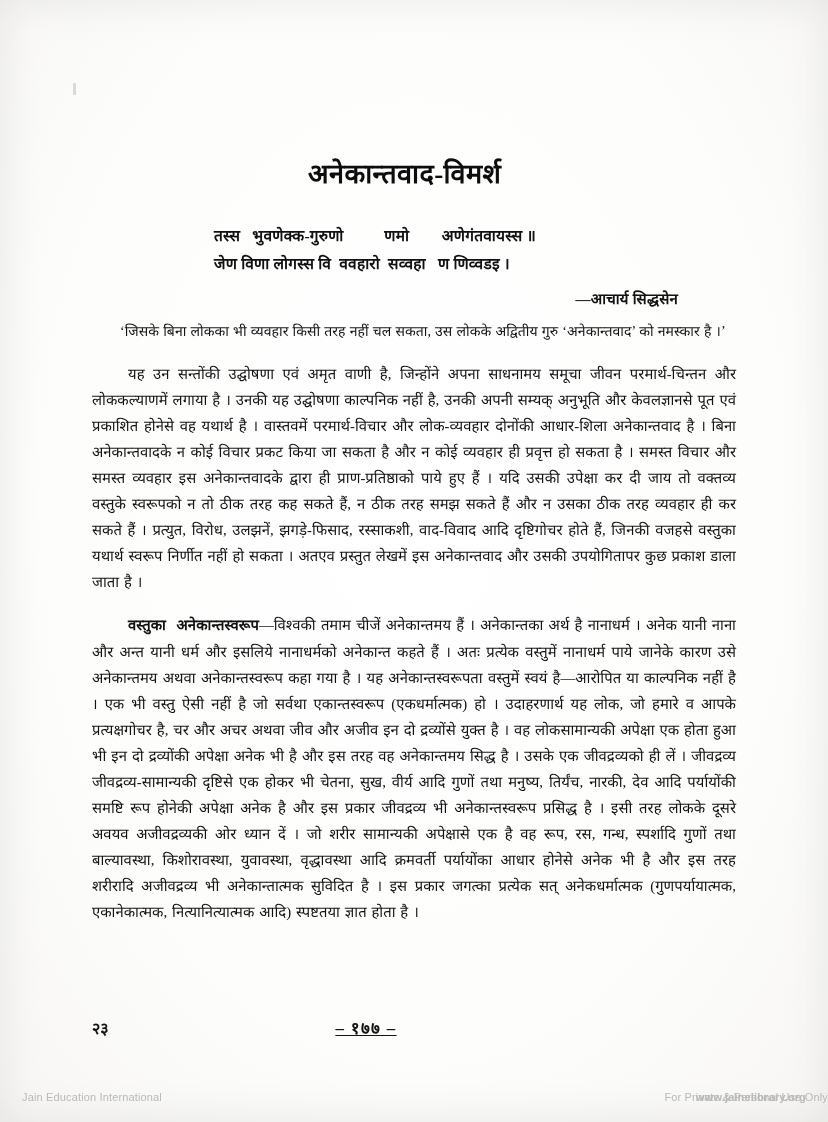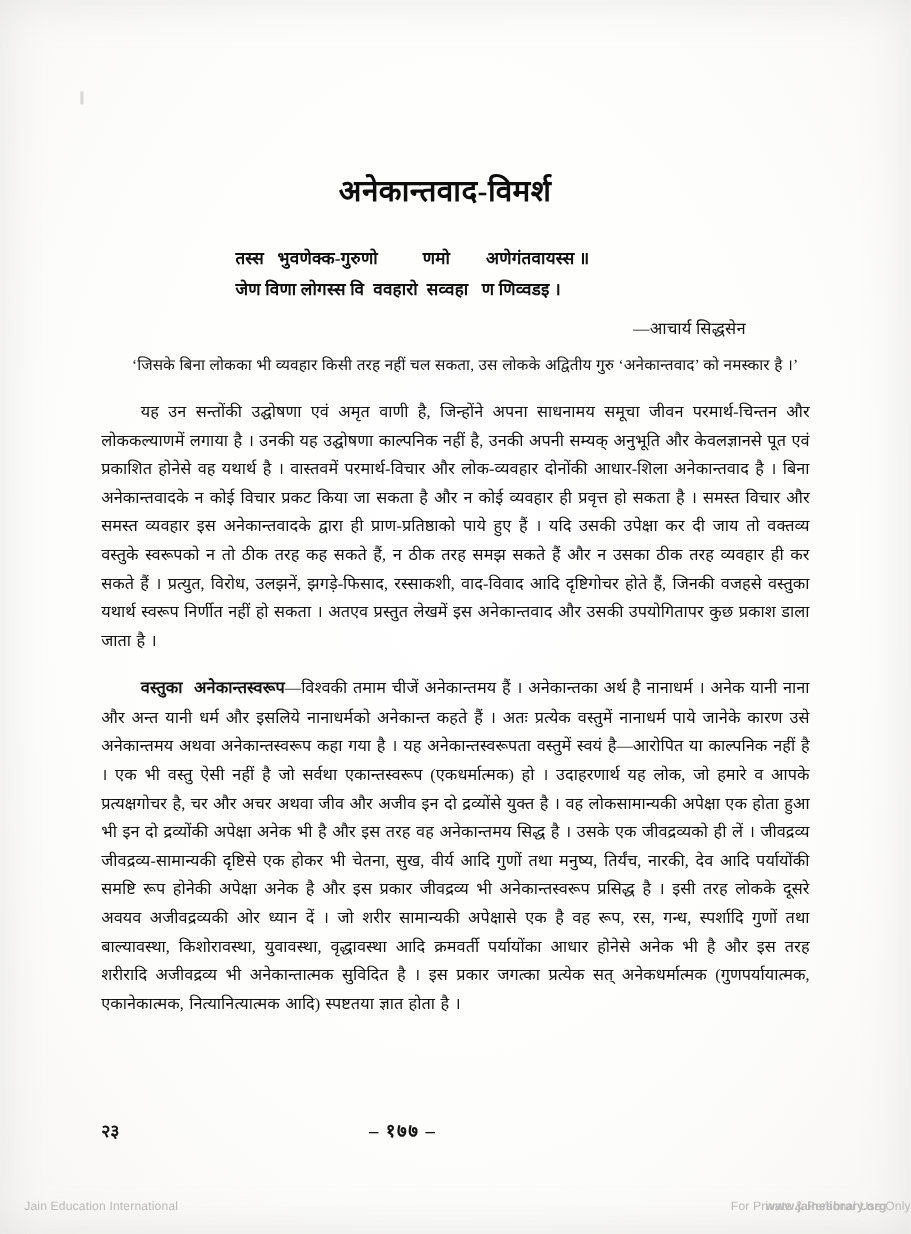--- a/index.html
+++ b/index.html
@@ -80,21 +80,21 @@
   }
   .verse-line {
     white-space: pre;
     display: block;
   }
   .attribution {
     margin-top: 9px;
     text-align: right;
     padding-right: 58px;
     font-size: 15px;
-    font-weight: 400;
+    font-weight: 700;
     color: #111;
     letter-spacing: .2px;
   }
 
   
   .quote-para {
     margin: 13px 0 0 0;
     font-size: 14px;
     line-height: 1.62;
     text-align: justify;
@@ -140,20 +140,21 @@
     width: 210px;
   }
   .folio-center {
     flex: 1;
     text-align: center;
     font-size: 17px;
     font-weight: 600;
     letter-spacing: 1.3px;
     color: #141414;
     margin-left: -96px;
+    text-decoration: underline;
   }
   .folio-spacer { width: 210px; }
 
   
   .footer-bar {
     position: absolute;
     left: 0;
     right: 0;
     bottom: 0;
     height: 40px;

